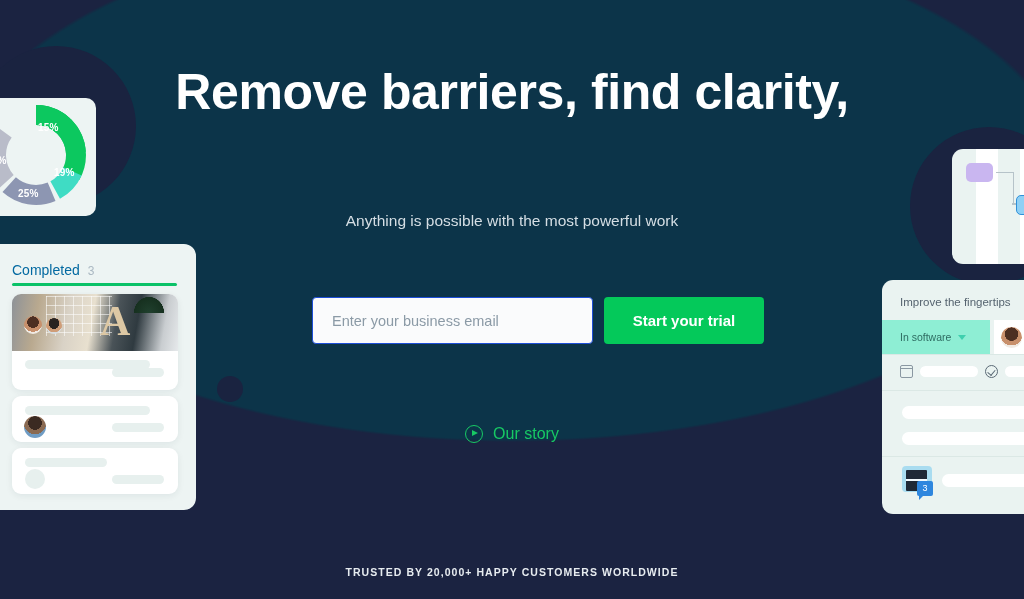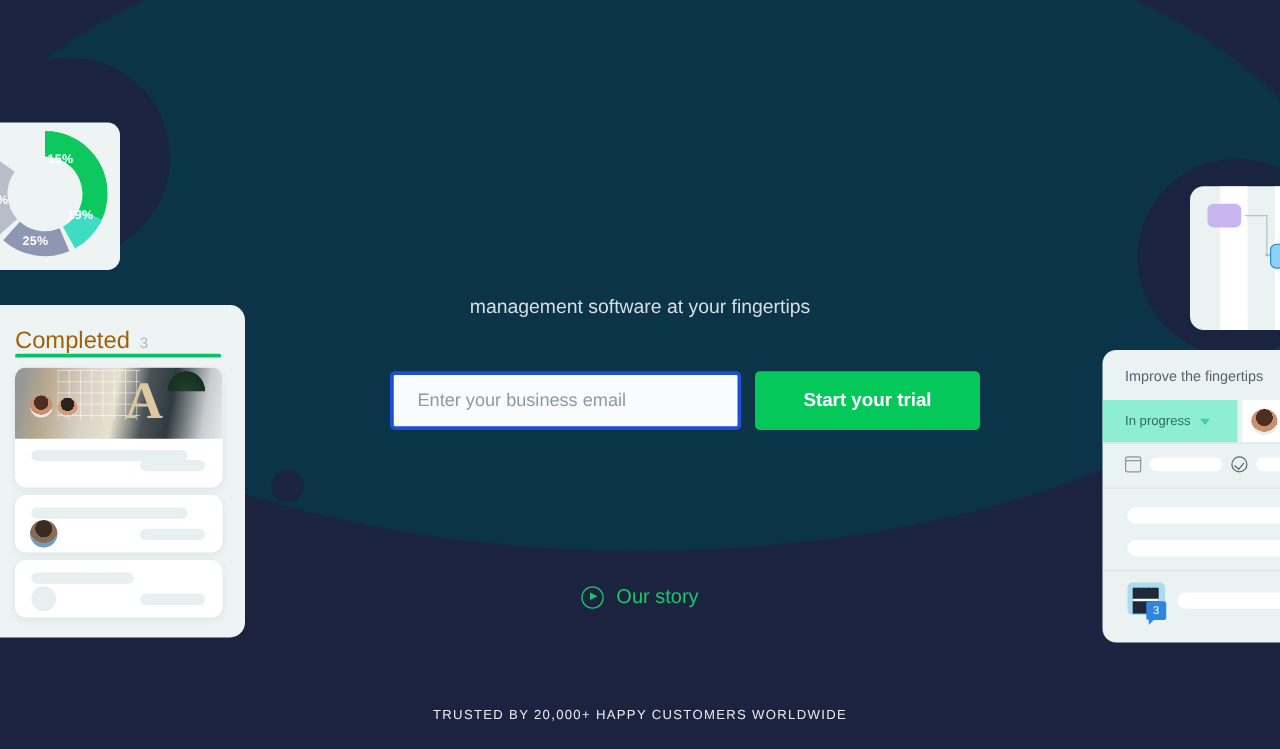--- a/index.html
+++ b/index.html
@@ -92,22 +92,22 @@
   }
   .stack-header {
     position: absolute;
     left: 40px;
     top: 18px;
     display: flex;
     align-items: baseline;
     gap: 8px;
   }
   .stack-header .ttl {
-    color: #a16207;
-    font-size: 19px;
+    color: #0369a1;
+    font-size: 14px;
   }
   .stack-header .cnt {
     color: #aab8c2;
     font-size: 12px;
   }
   .stack-rule {
     position: absolute;
     left: 40px;
     top: 39px;
     width: 165px;
@@ -396,53 +396,52 @@
 
   .signup {
     position: absolute;
     left: 312px; top: 297px;
     display: flex;
     gap: 11px;
   }
   .email-input {
     width: 281px;
     height: 47px;
-    border: 3px solid #1d4ed8;
+    border: 1px solid #1d4ed8;
     border-radius: 4px;
     background: #fafbfc;
     padding: 0 19px;
     font-family: "Liberation Sans", sans-serif;
     font-size: 14.5px;
     color: #2b3a45;
     outline: none;
   }
   .email-input::placeholder { color: #8b9aa6; }
   .trial-btn {
-    width: 180px;
+    width: 160px;
     height: 47px;
     border: none;
     border-radius: 4px;
     background: #04c95a;
     color: #ffffff;
     font-family: "Liberation Sans", sans-serif;
     font-size: 15px;
     font-weight: 700;
     cursor: pointer;
   }
 
   .story-link {
     position: absolute;
     left: 0; top: 425px;
     width: 1024px;
     display: flex;
     justify-content: center;
     align-items: center;
     gap: 10px;
     text-decoration: none;
-    margin-top: 44px;
   }
   .play-circle {
     width: 18px; height: 18px;
     border: 1.6px solid #17c964;
     border-radius: 50%;
     position: relative;
     flex: none;
   }
   .play-circle::after {
     content: "";
@@ -459,21 +458,21 @@
     font-weight: 500;
   }
 
   .trusted {
     position: absolute;
     left: 0; top: 566px;
     width: 1024px;
     text-align: center;
     color: #e7ecf0;
     font-size: 10.5px;
-    font-weight: 400;
+    font-weight: 700;
     letter-spacing: 1.05px;
   }
 </style>
 </head>
 <body>
 
 <div class="bg-root">
   <div class="bg-navy"></div>
   <div class="bg-navy-bottom"></div>
   <div class="deco-circle c-topleft"></div>
@@ -543,21 +542,21 @@
     <div class="node node-purple"></div>
     <div class="flow-link flow-link-a"></div>
     <div class="flow-link flow-link-b"></div>
     <div class="node node-blue"></div>
   </div>
 
   <div class="card-task">
     <div class="task-title">Improve the fingertips</div>
 
     <div class="chip-status">
-      <span class="lbl">In progress</span>
+      <span class="lbl">In software</span>
       <span class="chip-caret"></span>
     </div>
     <div class="task-avrow">
       <span class="avatar av-a"></span>
 
     </div>
 
     <div class="divider-h" style="top:74px;"></div>
     <div class="task-meta">
       <span class="ic-cal"></span>
@@ -576,26 +575,25 @@
         <div class="attach-doc"></div>
       </div>
       <div class="badge-count">3</div>
     </div>
     <div class="task-line attach-bar"></div>
   </div>
 </div>
 
 <div class="hero">
   <h1 class="headline">
-    <br>
+    <span>Remove barriers, find clarity,</span><br>
   </h1>
 
   <p class="subhead">
-    <br>
-    <span>management software at your fingertips</span>
+    <span>Anything is possible with the most powerful work</span><br>
   </p>
 
   <form class="signup">
     <input class="email-input" type="text" placeholder="Enter your business email" style="">
     <button class="trial-btn" type="submit">Start your trial</button>
   </form>
 
   <a class="story-link" href="#">
     <span class="play-circle"></span>
     <span class="story-label">Our story</span>

